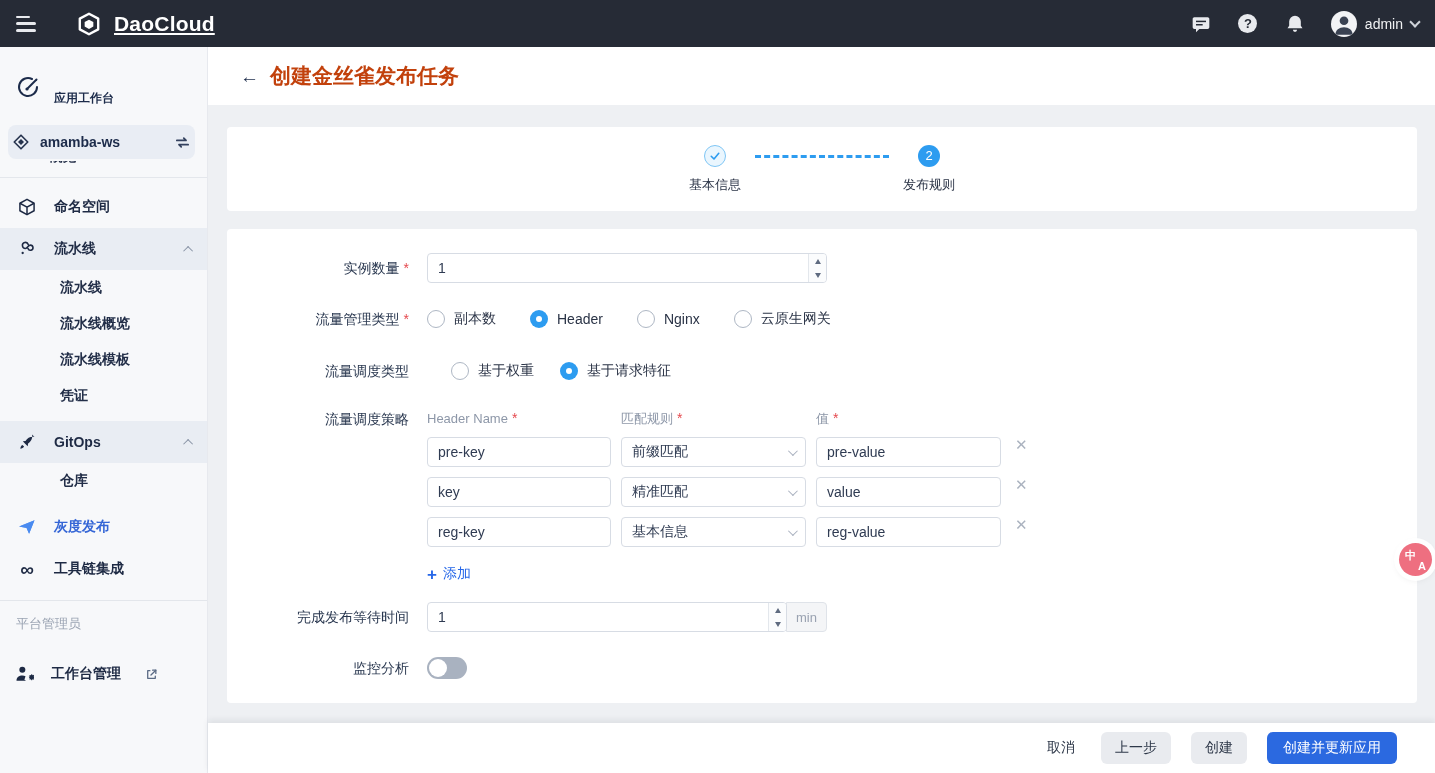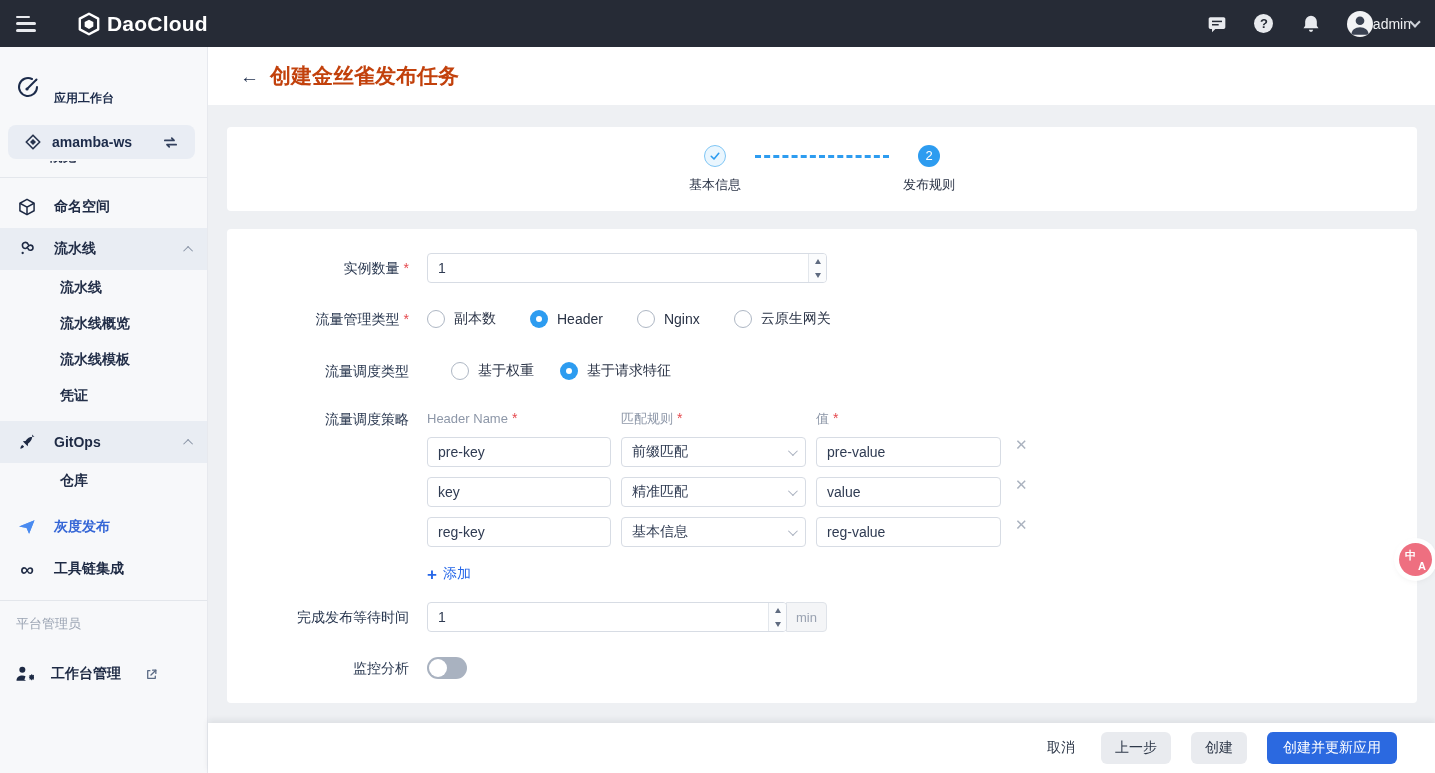--- a/index.html
+++ b/index.html
@@ -7,38 +7,38 @@
   body { font-family:"Liberation Sans","DejaVu Sans",sans-serif; color:#2a3346; background:#eef0f3; }
   .app { position:relative; width:1435px; height:773px; display:flex; flex-direction:column; }
 
   
   .topbar { height:47px; background:#262b36; display:flex; align-items:center; padding:0 16px; flex:none; color:#fff; }
   .hamburger { width:22px; height:16px; display:flex; flex-direction:column; justify-content:space-between; cursor:pointer; }
   .hamburger span { display:block; height:2.5px; background:#e8eaee; border-radius:2px; }
   .hamburger span:nth-child(1){ width:14px; }
   .hamburger span:nth-child(2){ width:20px; }
   .hamburger span:nth-child(3){ width:20px; }
-  .brand { display:flex; align-items:center; gap:5px; margin-left:38px; }
+  .brand { display:flex; align-items:center; gap:12px; margin-left:38px;text-decoration:underline; }
   .brand-name { font-size:21px; font-weight:bold; letter-spacing:.2px; }
   .topbar-right { margin-left:auto; display:flex; align-items:center; gap:25px; }
   .tb-icon { width:22px; height:22px; display:flex; align-items:center; justify-content:center; cursor:pointer; }
   .help-circle { width:19px; height:19px; border-radius:50%; background:#e8eaee; color:#262b36; font-size:13px; font-weight:bold; display:flex; align-items:center; justify-content:center; }
   .avatar { width:26px; height:26px; border-radius:50%; background:#f2f3f5; display:flex; align-items:flex-end; justify-content:center; overflow:hidden; }
-  .user-wrap { display:flex; align-items:center; cursor:pointer; }
+  .user-wrap { display:flex; align-items:center; gap:8px; cursor:pointer; }
   .user-name { font-size:14px; color:#f0f1f3; }
   .chev-down { width:8px; height:8px; border-right:2px solid #cfd3da; border-bottom:2px solid #cfd3da; transform:rotate(45deg); margin-top:-3px; }
 
   
   .body-row { flex:1; display:flex; min-height:0; }
 
   
   .sidebar { width:208px; flex:none; background:#f7f8fa; border-right:1px solid #e7e9ee; display:flex; flex-direction:column; overflow:hidden; }
   .product { display:flex; align-items:center; gap:14px; padding:19px 16px 12px 16px; color:#1c2b4a; }
   .product-name { font-size:12px; font-weight:bold;margin-top:24px; }
-  .ws-pill { margin:6px 12px 0 8px; height:34px; background:#e9edf4; border-radius:8px; display:flex; align-items:center; padding:0 16px; gap:10px; cursor:pointer; }
+  .ws-pill { margin:6px 12px 0 8px; height:34px; background:#e9edf4; border-radius:8px; display:flex; align-items:center; padding:0 4px; gap:10px; cursor:pointer; }
   .ws-name { font-size:14px; font-weight:bold; color:#1c2b4a; flex:1; }
   .side-clip { height:17px; overflow:hidden; position:relative; border-bottom:1px solid #e4e7ec; margin-top:2px; }
   .side-clip .clip-inner { display:flex; align-items:center; gap:16px; padding-left:17px; margin-top:-13px; font-size:14px; font-weight:bold; color:#1e2a44; }
   .dots { letter-spacing:1px; font-size:12px; color:#1e2a44; }
   .menu { flex:1; overflow:hidden; padding-top:8px; }
   .m-item { height:42px; display:flex; align-items:center; gap:17px; padding:0 14px 0 17px; font-size:14px; font-weight:bold; color:#1e2a44; cursor:pointer; }
   .m-item.open { background:#e9edf3; }
   .m-item .chev-up { margin-left:auto; width:7px; height:7px; border-left:1.6px solid #8a94a6; border-top:1.6px solid #8a94a6; transform:rotate(45deg) translateY(2px); }
   .m-item.mt { margin-top:7px; }
   .m-sub { height:36px; display:flex; align-items:center; padding-left:60px; font-size:14px; font-weight:bold; color:#222e48; cursor:pointer; }

